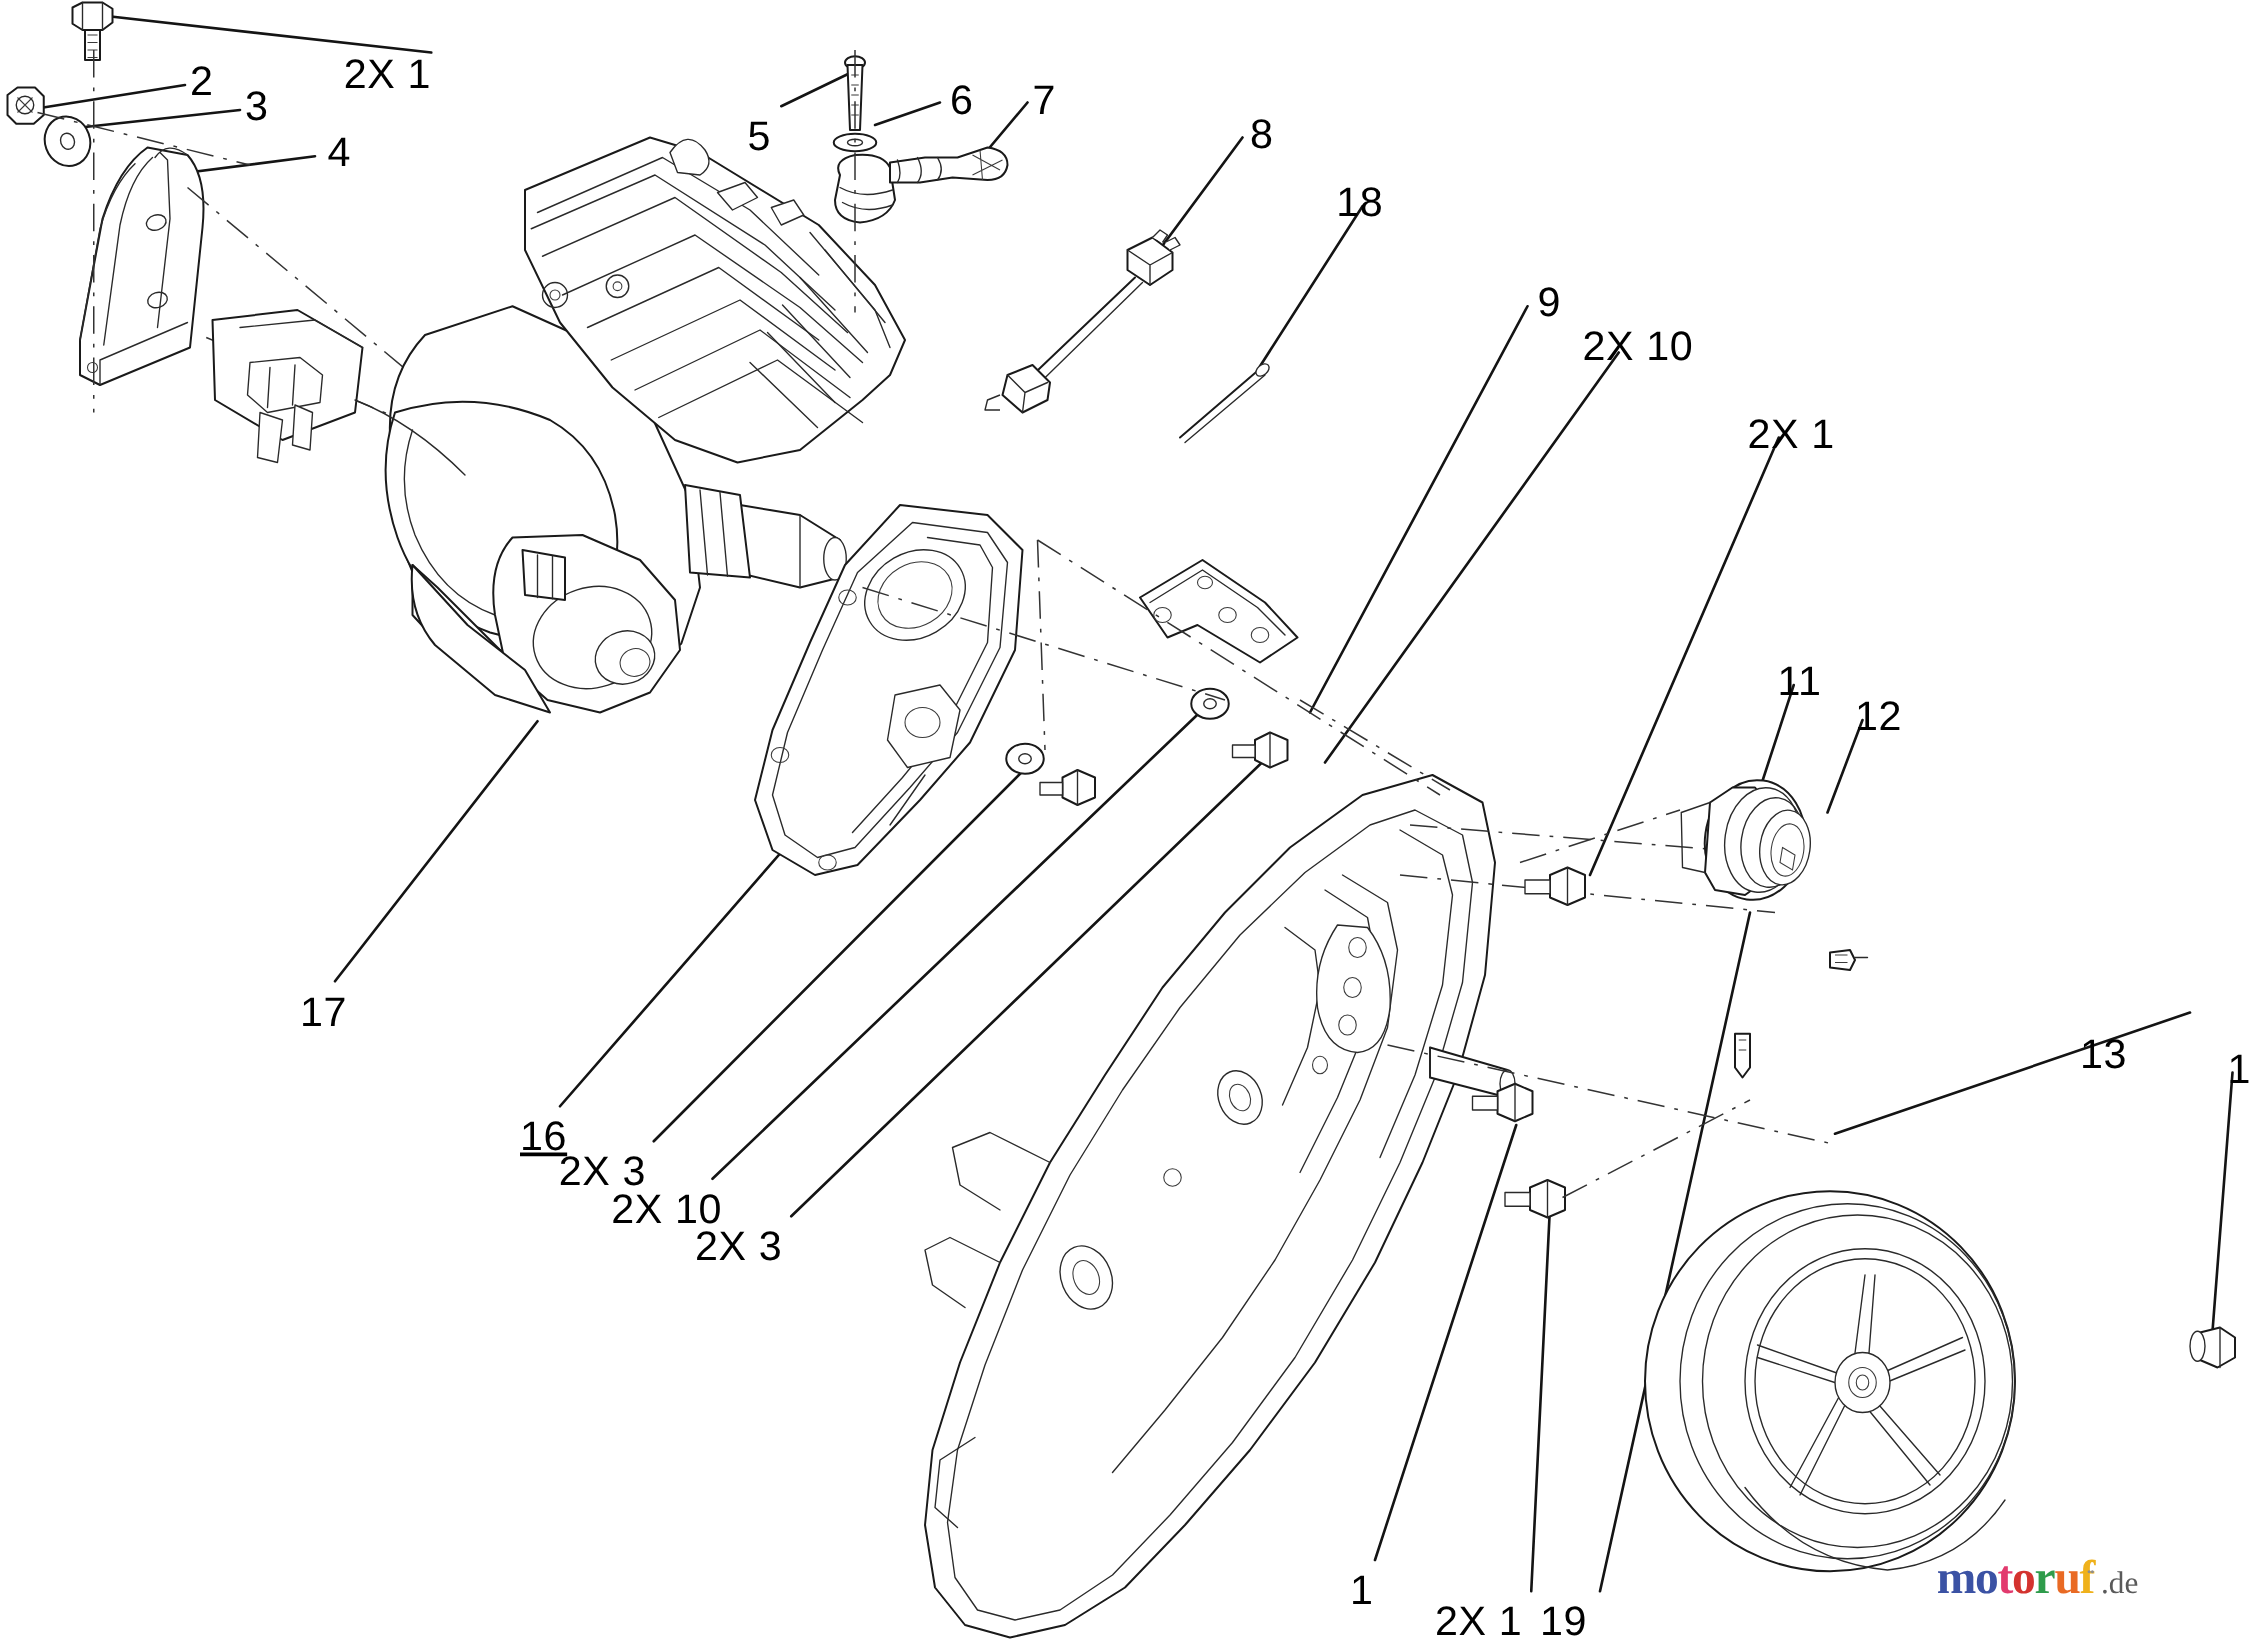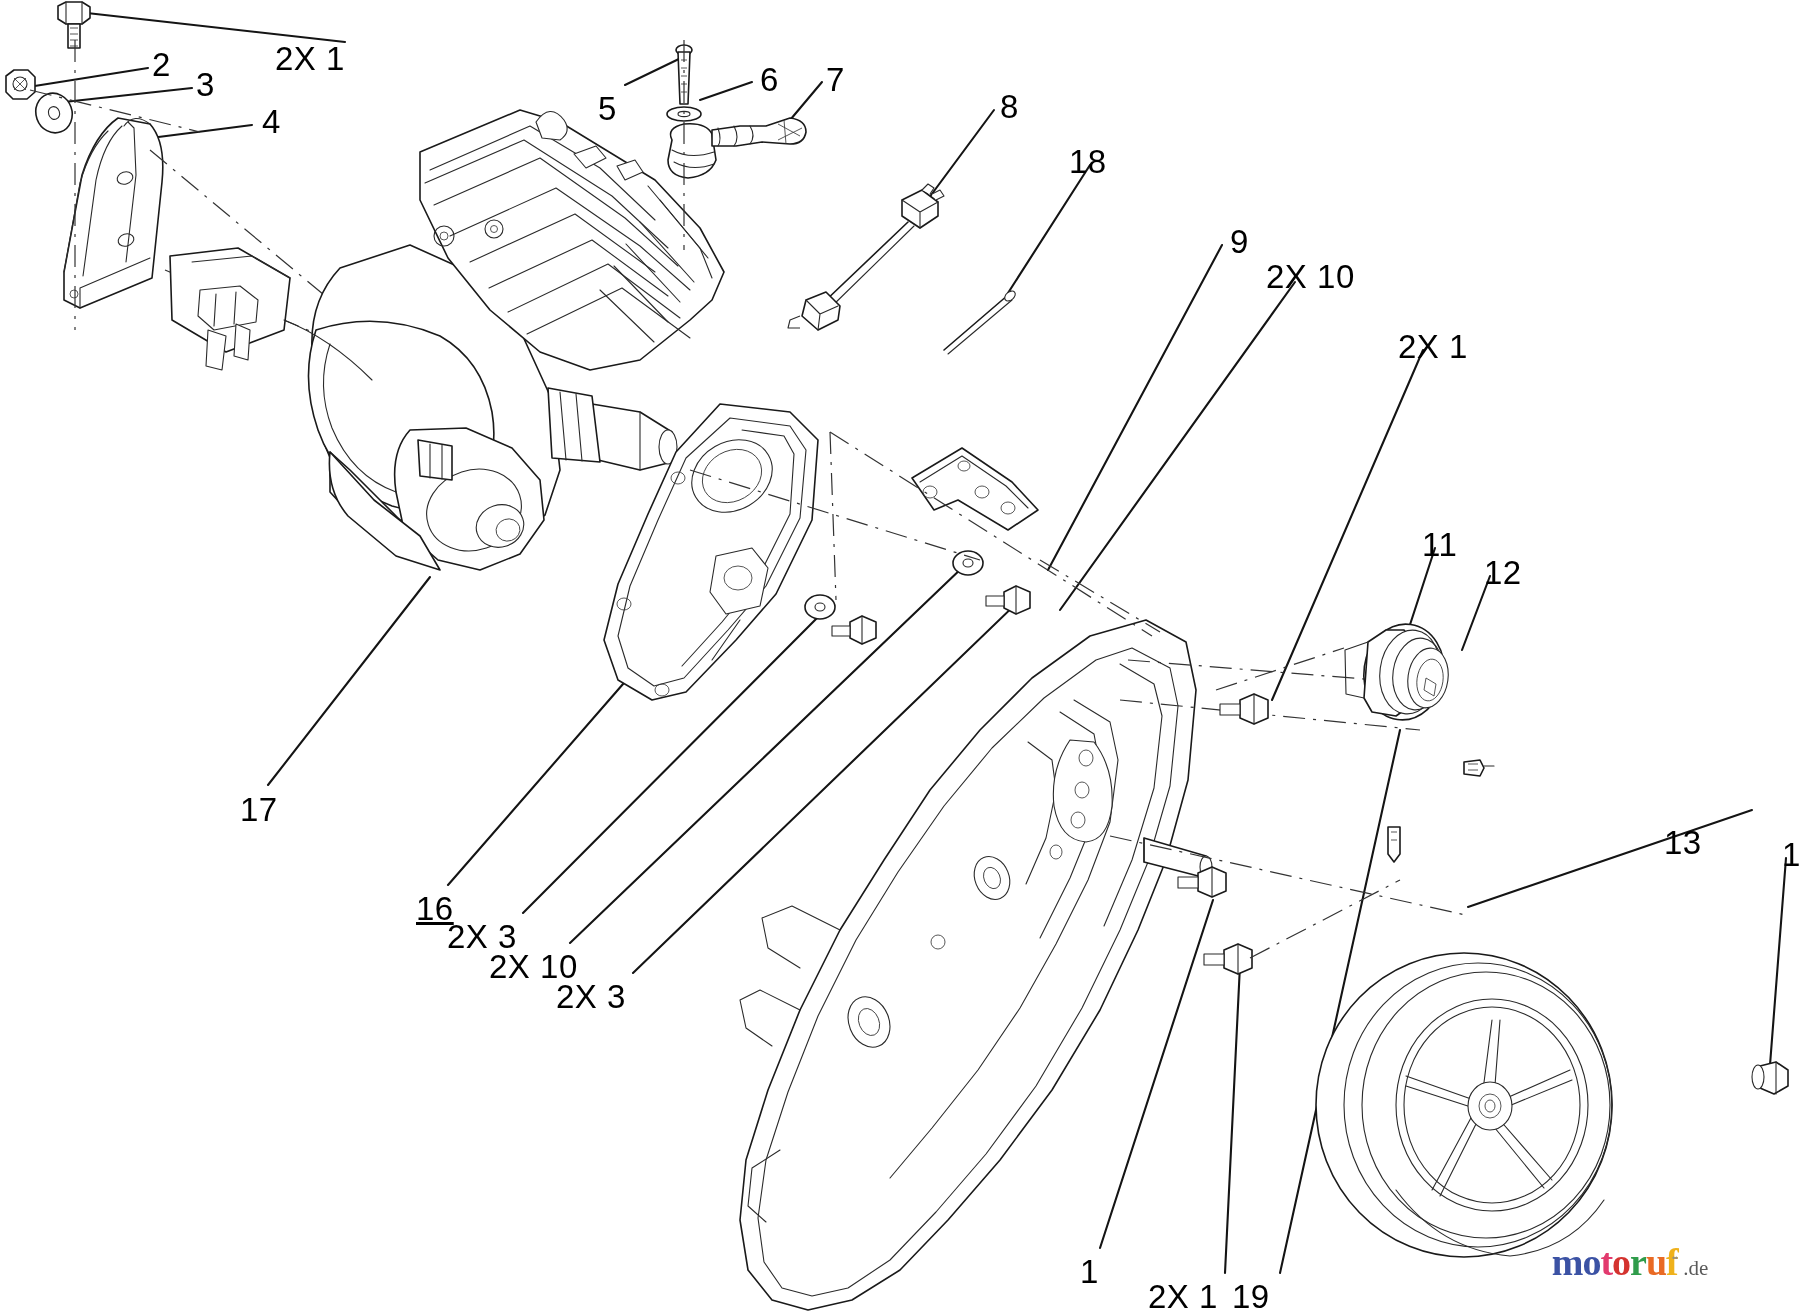--- a/index.html
+++ b/index.html
@@ -37,21 +37,21 @@
     top: 1262px;
     transform: translate(-50%, -50%);
     font-family: "Liberation Serif", serif;
     font-size: 38px;
     font-weight: 700;
     letter-spacing: -1px;
     white-space: nowrap;
     user-select: none;
   }
   #watermark .wm-suffix {
-    font-size: 21px;
+    font-size: 25px;
     color: #5a5a5a;
     font-weight: 400;
     letter-spacing: 0;
   }
   #watermark .dots {
     font-size: 15px;
     position: relative;
     top: -16px;
     left: -6px;
     color: #8e8e8e;

